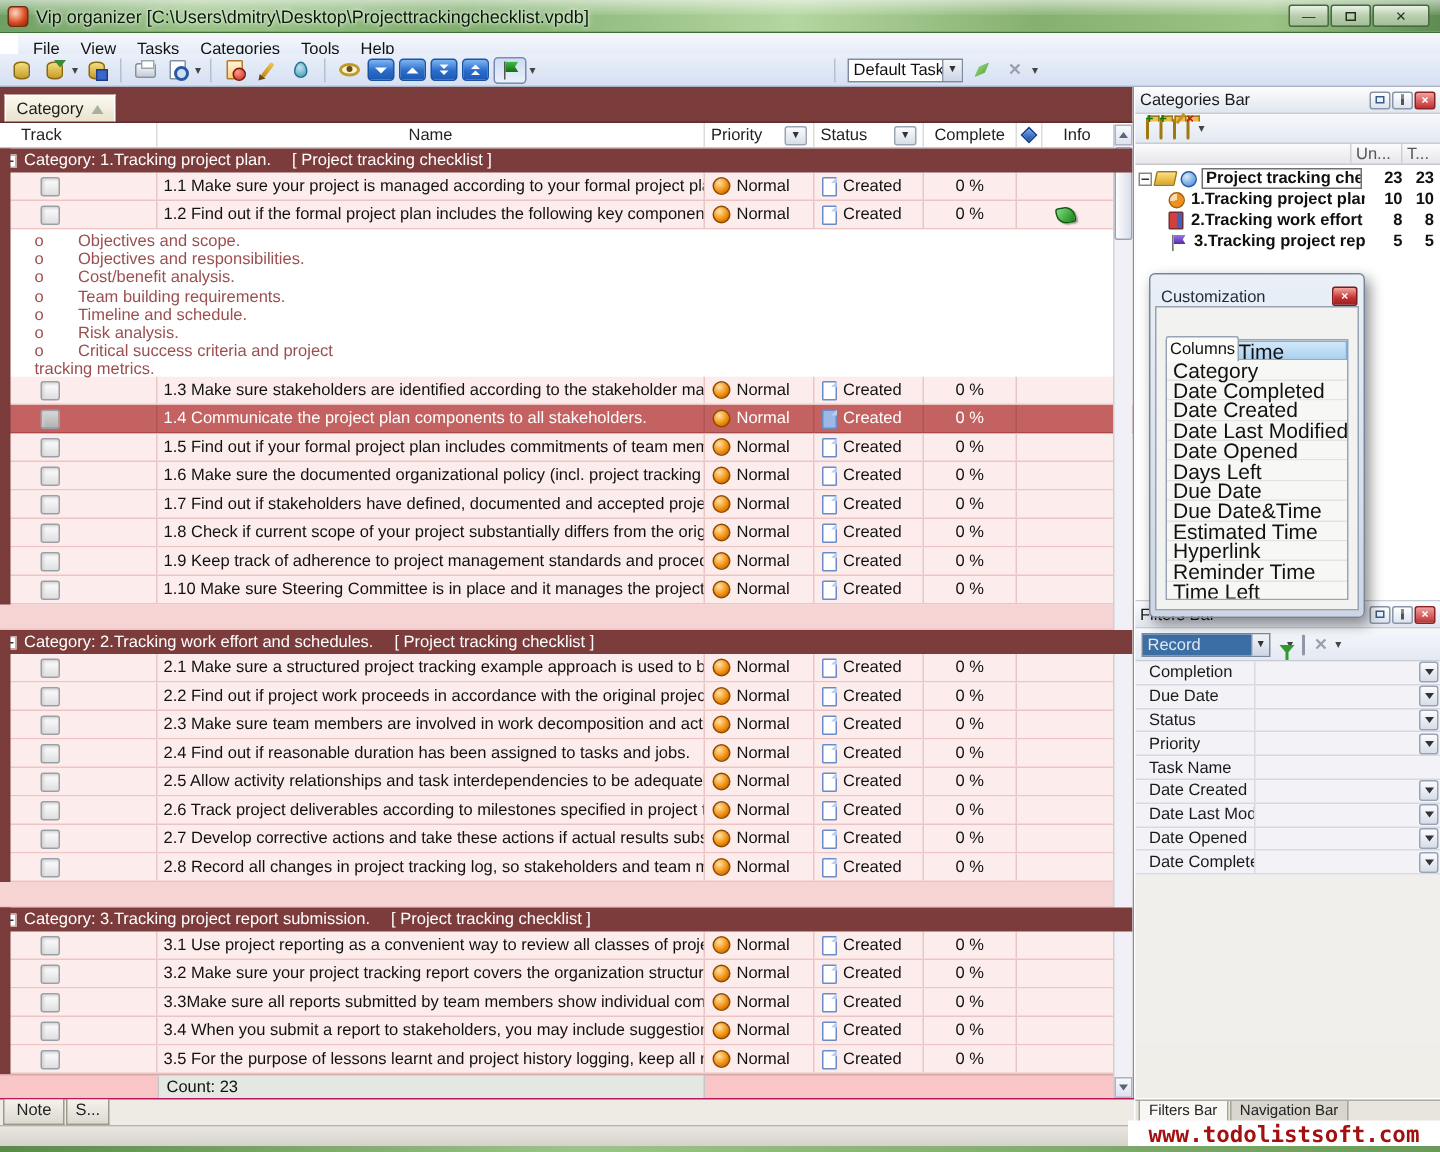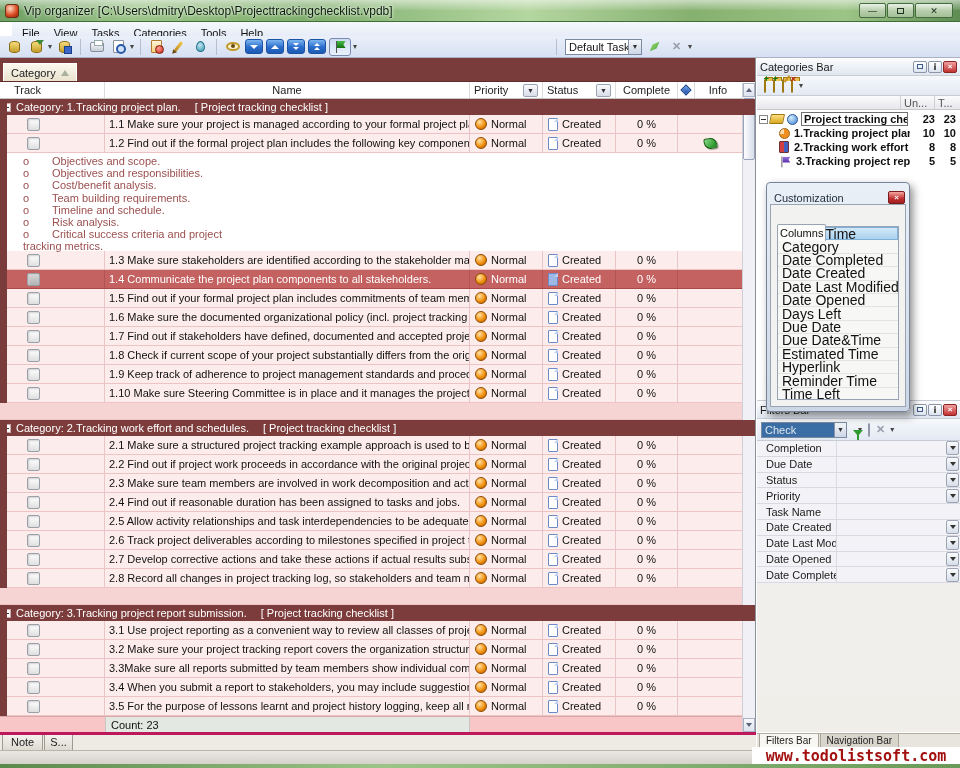--- a/index.html
+++ b/index.html
@@ -103,21 +103,21 @@
 .count-left{width:105px}
 .count-cell{width:365px;background:#e3e8e3;border-left:1px solid #c6c6c6;border-right:1px solid #c6c6c6;display:flex;align-items:center;padding-left:5px;color:#111}
 
 .vscroll{position:absolute;right:0;top:25px;width:13px;height:649px;background:#f1f0f6;border-left:1px solid #cfcfd8}
 .sbtn{position:absolute;left:0;width:12px;height:14px;background:linear-gradient(#f8f9fc,#dde2ef);border:1px solid #aab2c4;display:flex;align-items:center;justify-content:center}
 .sbtn.up{top:0}.sbtn.dn{bottom:0}
 .sbtn .t{border-left-width:3px;border-right-width:3px}
 .sbtn .t.u{border-bottom:4px solid #5a6478}.sbtn .t.d{border-top:4px solid #5a6478}
 .thumb{position:absolute;left:0;top:15px;width:12px;height:62px;background:linear-gradient(90deg,#fdfdfe,#d8dde9);border:1px solid #98a2b8;border-radius:2px}
 
-.notebar{position:absolute;left:0;top:732px;width:756px;height:18px;background:#edebe4;border-top:3px solid #be185d;display:flex;align-items:flex-start;padding-left:2px}
+.notebar{position:absolute;left:0;top:732px;width:756px;height:18px;background:#edebe4;border-top:1px solid #be185d;display:flex;align-items:flex-start;padding-left:2px}
 .ntab{height:17px;padding:1px 8px 0;background:linear-gradient(#f4f2ec,#dcd9d0);border:1px solid #9e9a90;border-top:none;margin-right:1px;color:#222}
 .ntab.small{padding:1px 5px 0}
 .statusbar{position:absolute;left:0;top:750px;width:756px;height:18px;background:linear-gradient(#e9e7e1,#cfccc4);border-top:1px solid #b8b4aa}
 .greenedge{position:absolute;left:0;top:764px;width:960px;height:4px;background:linear-gradient(90deg,#5a8a4a,#9cc488 40%,#6a9a58)}
 
 .rpanel{position:absolute;left:757px;top:58px;width:203px;height:674px;background:#efeee9}
 .phead{height:18px;background:linear-gradient(#fdfdfe,#e0e6ef);border-bottom:1px solid #c8ccd4;display:flex;align-items:center;padding:0 3px;color:#1a1a1a}
 .phead .ptitle{flex:1}
 .pb{width:14px;height:12px;border:1px solid #8a96a8;border-radius:2px;background:linear-gradient(#fff,#dde4f0);display:flex;align-items:center;justify-content:center;margin-left:1px;font-size:8px;color:#333}
 .pb .box{width:6px;height:5px;border:1px solid #3a5a8a}
@@ -816,21 +816,21 @@
     <span class="pb">
         <span class="box"></span>
       </span>
     <span class="pb">
         <span class="pin"></span>
       </span>
     <span class="pb red">×</span>
   </div>
   <div class="ftools">
     <div class="fcombo">
-      <span class="ctext">Check</span>
+      <span class="ctext">Record</span>
       <span class="cbtn">▼</span>
     </div>
     <span><span class="fun"></span></span>
     <span class="caret">▾</span>
     <span><span class="ers"></span></span>
     <span class="grayx">✕</span>
     <span class="caret">▾</span>
   </div>
   <div class="frows">
     <div class="frow">

